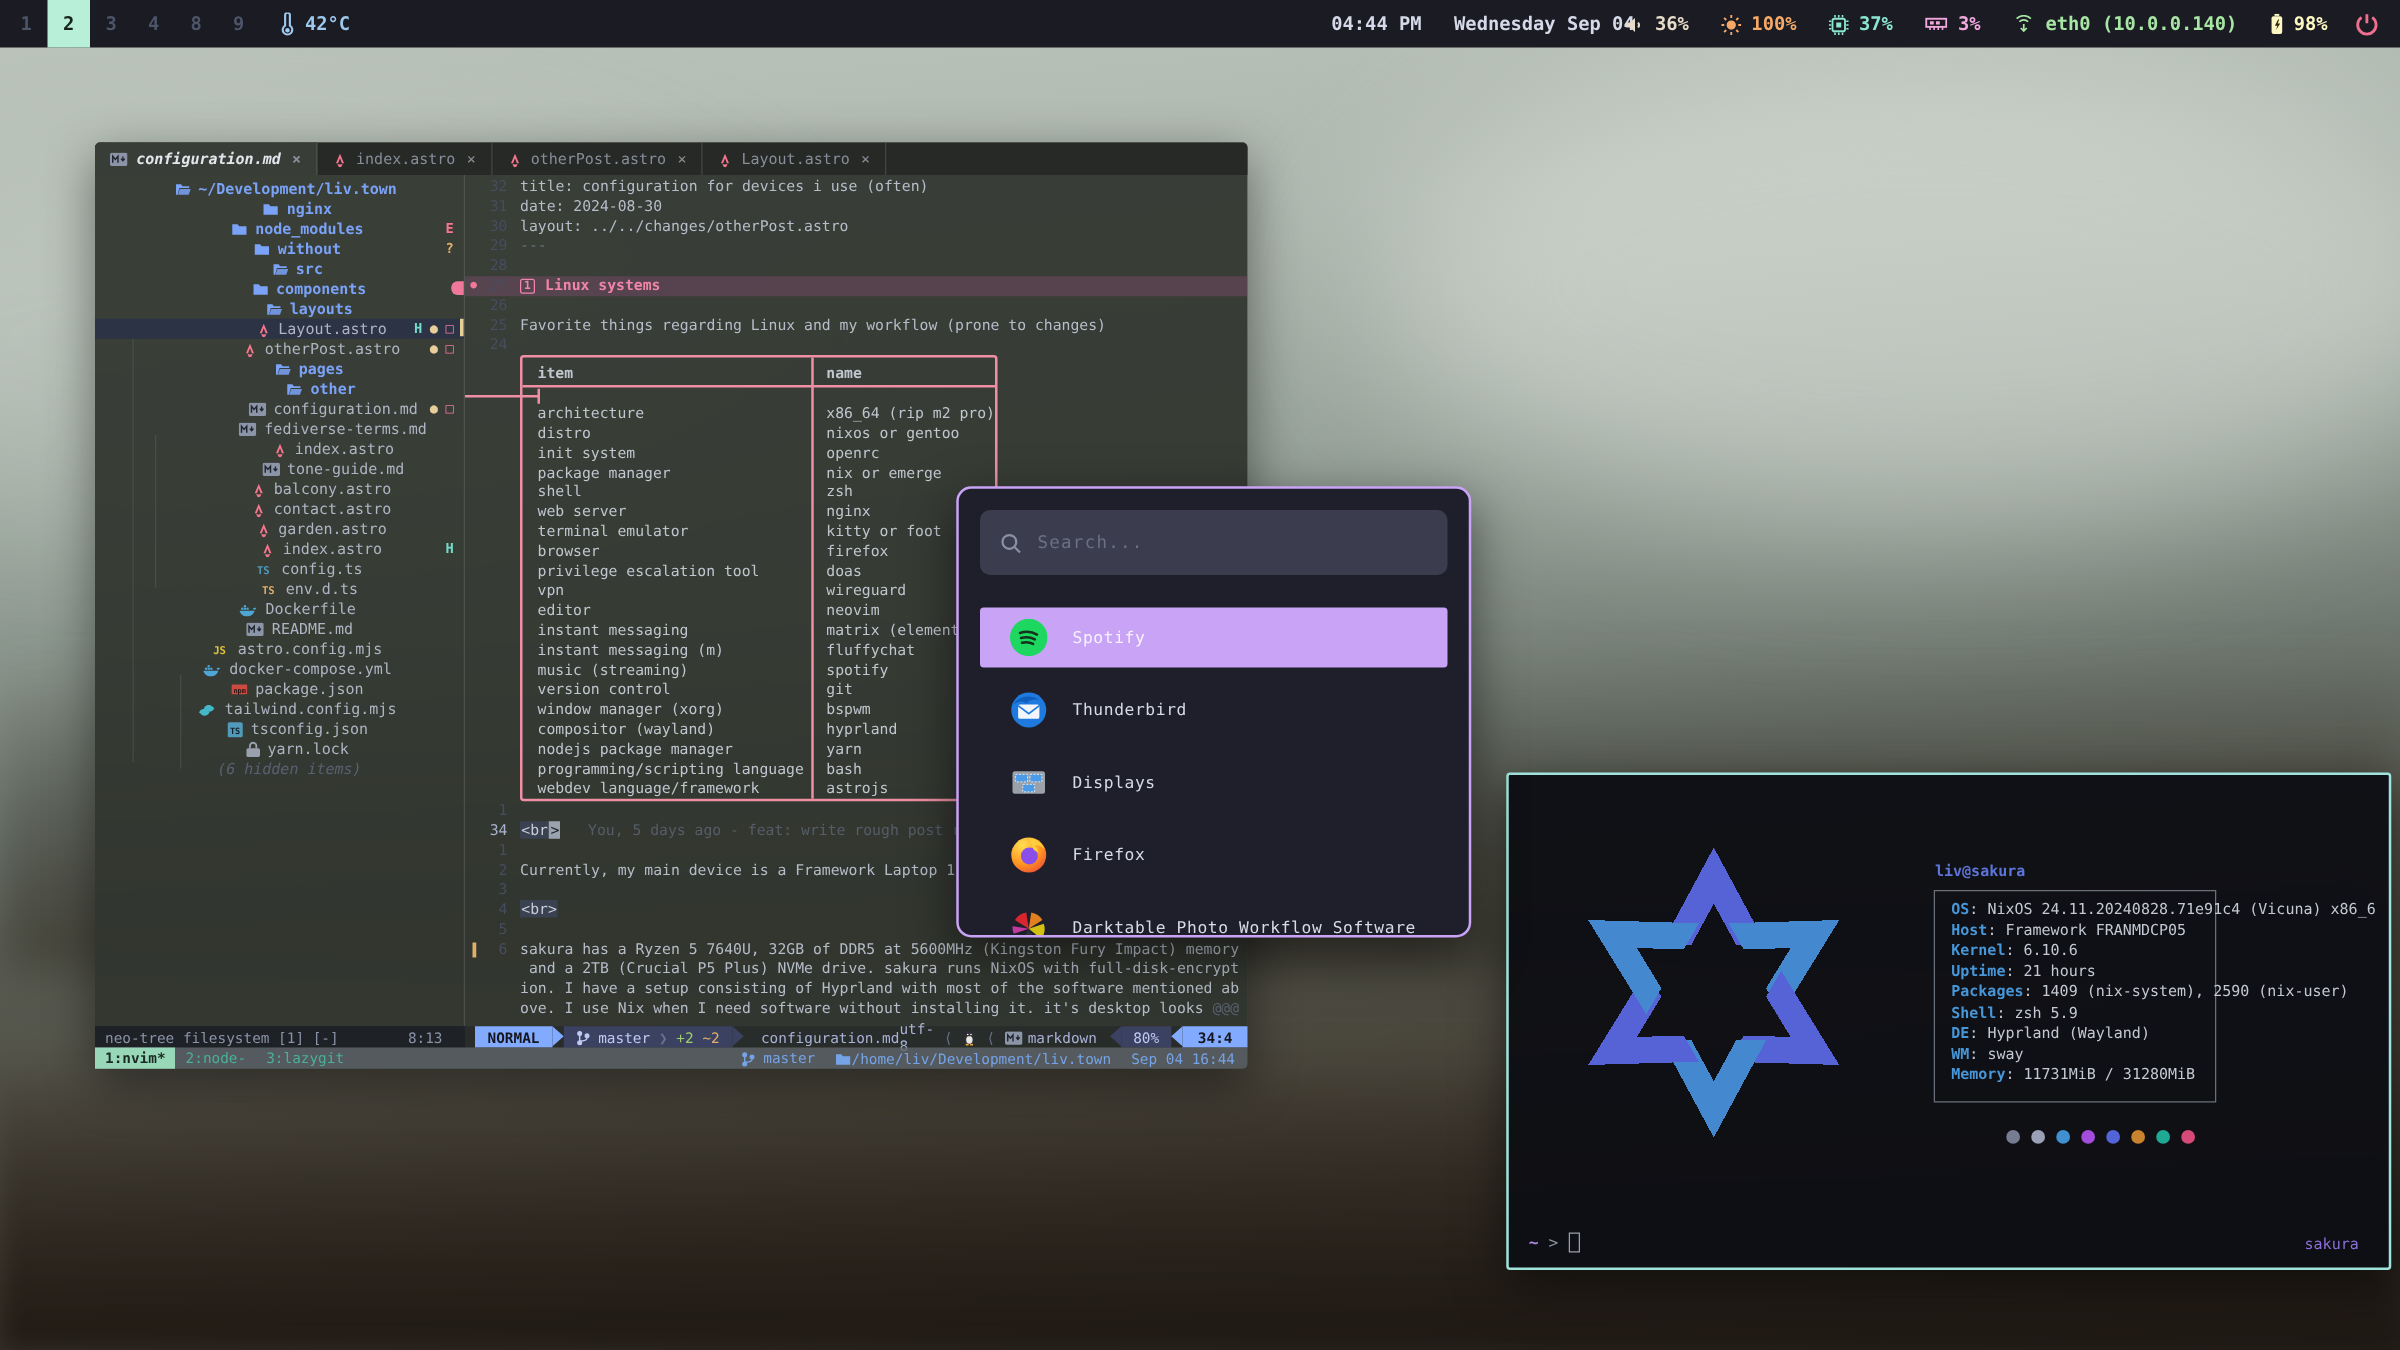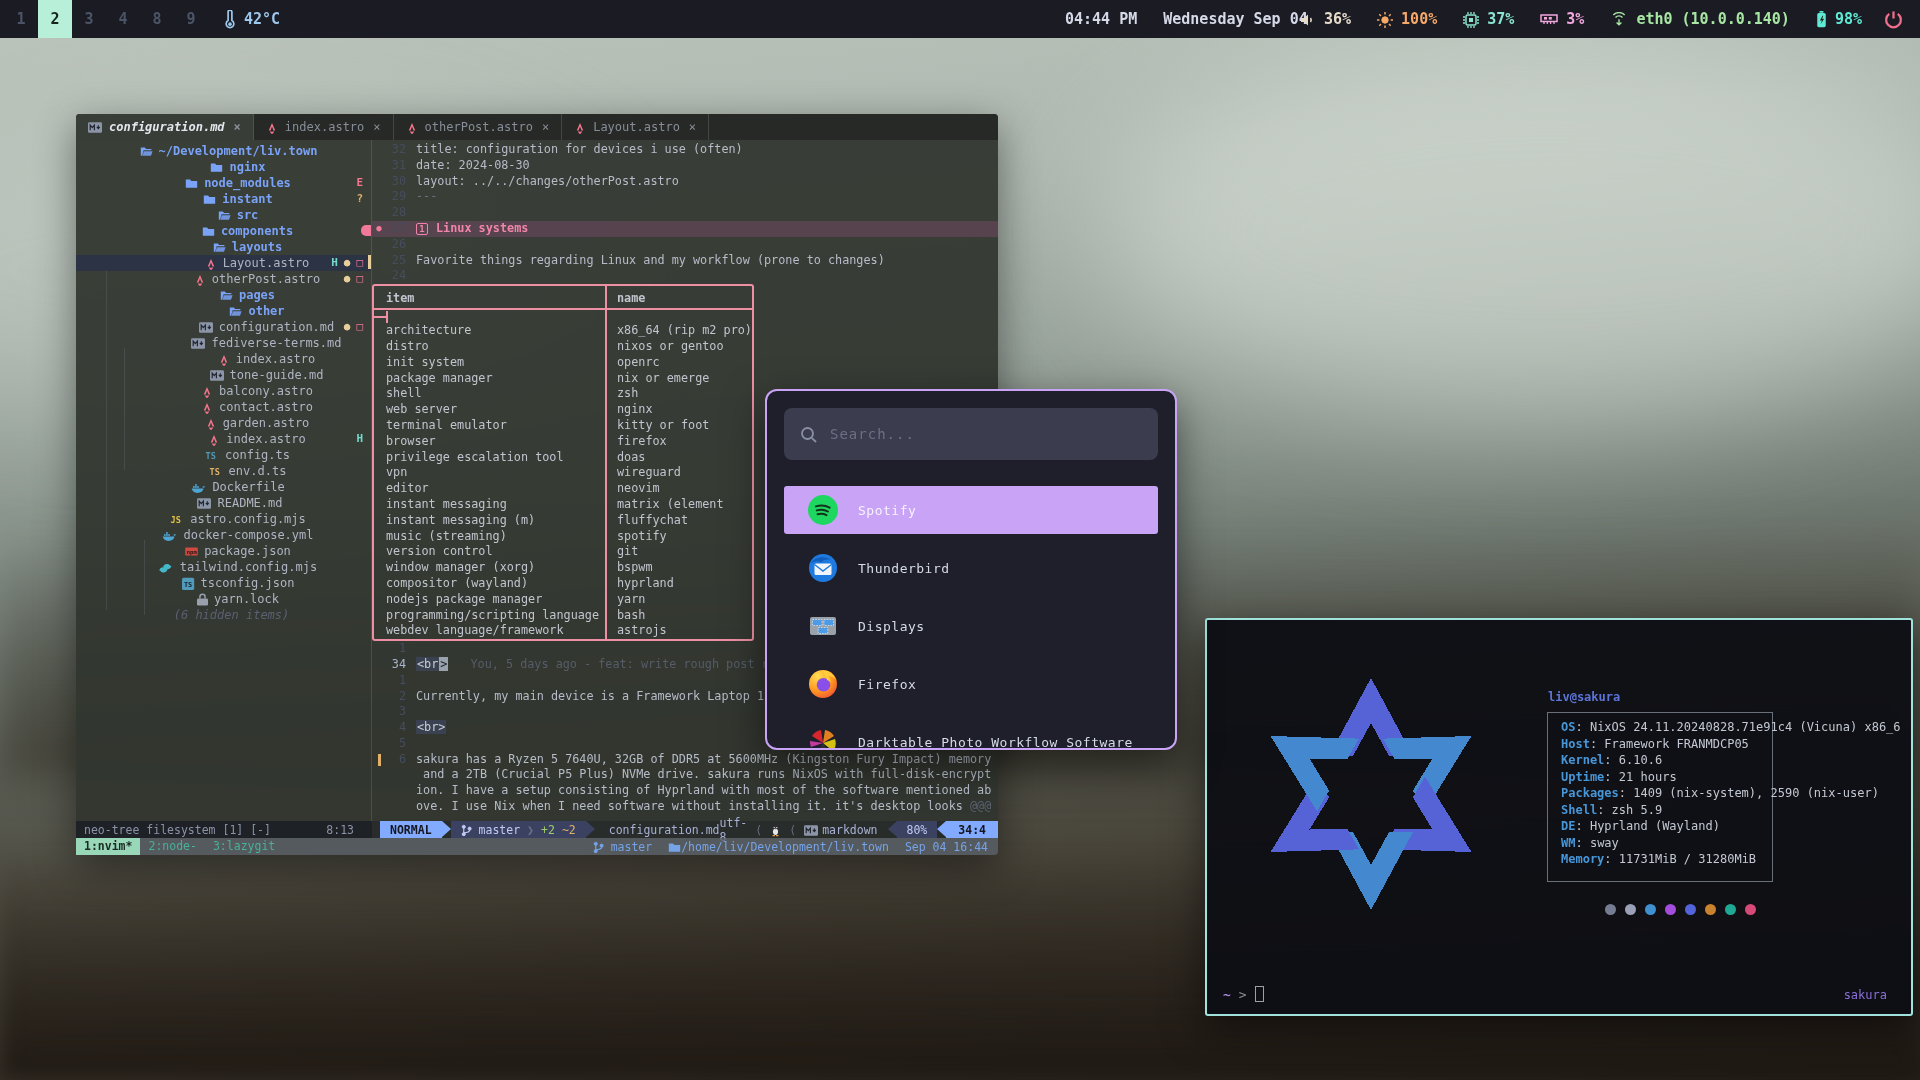--- a/index.html
+++ b/index.html
@@ -73,21 +73,21 @@
   .heading-line .btext { color:#f185a8; font-weight:bold; display:flex; align-items:center; gap:8px; }
   .h1box { display:inline-block; width:12px; height:12px; border:1px solid #f185a8; border-radius:2px;
     font-size:9px; line-height:11px; text-align:center; color:#f185a8; }
   .tag { background:#3a4150; color:#c8ccd6; padding:0 1px; }
   .cursor-blk { background:#9aa3ad; color:#1a1d24; }
   .blame { color:#565c68; margin-left:22px; }
   .eolmark { color:#5a6170; }
   .sign-change { display:inline-block; width:3px; height:12px; background:#e0af68; margin-top:2px; }
   .sign-head { color:#f07898; }
 
-  .md-table { width:382px; border:2px solid #ef8fa4; border-radius:3px; position:relative; }
+  .md-table { margin-left:44px; width:382px; border:2px solid #ef8fa4; border-radius:3px; position:relative; }
   .md-trow { display:grid; grid-template-columns:231px 1fr; height:15.8px; line-height:15.8px; }
   .md-trow.hdr { height:24px; line-height:24px; border-bottom:2px solid #ef8fa4; font-weight:bold; color:#d3d8e0; }
   .md-sep { height:13px; position:relative; }
   .md-sep .stub { position:absolute; left:-46px; top:6px; width:60px; height:2px; background:#ef8fa4; }
   .md-sep .stub:after { content:""; position:absolute; right:0; top:-5px; width:2px; height:12px; background:#ef8fa4; }
   .md-cell { padding-left:12px; white-space:pre; overflow:visible; color:#c0c5ce; }
   .md-coldiv { position:absolute; top:0; bottom:0; left:231px; width:2px; background:#ef8fa4; }
 
   
   .statusline { position:absolute; left:0; bottom:17px; height:17px; right:0; display:flex;
@@ -214,21 +214,21 @@
             </svg></span>
           <span>3%</span>
         </div>
         <div class="mod" style="color: rgb(168, 230, 163);">
           <span class="ic"><svg class="svgic" width="18" height="15" viewBox="0 0 18 15" stroke="currentColor" fill="none">
               <path d="M5.5 5.4a5 5 0 017 0M3.3 2.9a8.2 8.2 0 0111.4 0" stroke-width="1.4"></path>
               <path d="M9 7.2v5.6M6.6 10.4l2.4 2.4 2.4-2.4" stroke-width="1.4"></path>
             </svg></span>
           <span>eth0 (10.0.0.140)</span>
         </div>
-        <div class="mod" style="color: #5eead4;">
+        <div class="mod" style="color: #fef9c3;">
           <span class="ic"><svg class="svgic" width="11" height="17" viewBox="0 0 10 16" fill="currentColor">
               <rect x="3.2" y="0" width="3.6" height="1.6"></rect>
               <rect x="1" y="1.8" width="8" height="13.4" rx="1.5"></rect>
               <path d="M5.9 4.4 3.5 9h1.9l-1.1 3.2 3.2-4.9H5.6l1.1-2.9z" fill="#2a2416"></path>
             </svg></span>
           <span>98%</span>
         </div>
       </div>
     <button class="power-btn">
       <span class="ic"><svg class="svgic" width="19" height="19" viewBox="0 0 16 16" stroke="currentColor" fill="none">
@@ -284,21 +284,21 @@
                 <path d="M4.8 6.2h10.7l-2 5.5H2.9z" opacity=".85"></path>
               </svg></span><span class="lbl rootlbl">~/Development/liv.town</span></div>
           <div class="trow" style="padding-left: 29px;"><span class="ic" style="color: rgb(122, 162, 247);"><svg class="svgic" width="13" height="11" viewBox="0 0 16 13" fill="currentColor">
                 <path d="M1 1.5h5.2l1.6 2H15v8.2H1z"></path>
               </svg></span><span class="lbl folder">nginx</span></div>
           <div class="trow" style="padding-left: 29px;"><span class="ic" style="color: rgb(122, 162, 247);"><svg class="svgic" width="13" height="11" viewBox="0 0 16 13" fill="currentColor">
                 <path d="M1 1.5h5.2l1.6 2H15v8.2H1z"></path>
               </svg></span><span class="lbl folder">node_modules</span><span class="tbadges"><span style="color: rgb(247, 118, 142);">E</span></span></div>
           <div class="trow" style="padding-left: 29px;"><span class="ic" style="color: rgb(122, 162, 247);"><svg class="svgic" width="13" height="11" viewBox="0 0 16 13" fill="currentColor">
                 <path d="M1 1.5h5.2l1.6 2H15v8.2H1z"></path>
-              </svg></span><span class="lbl folder">instant</span><span class="tbadges"><span style="color: rgb(224, 175, 104);">?</span></span></div>
+              </svg></span><span class="lbl folder">without</span><span class="tbadges"><span style="color: rgb(224, 175, 104);">?</span></span></div>
           <div class="trow" style="padding-left: 29px;"><span class="ic" style="color: rgb(122, 162, 247);"><svg class="svgic" width="13" height="11" viewBox="0 0 16 13" fill="currentColor">
                 <path d="M1 1.5h5l1.5 2H14v1.6H4.4L2.6 11.7H1z"></path>
                 <path d="M4.8 6.2h10.7l-2 5.5H2.9z" opacity=".85"></path>
               </svg></span><span class="lbl folder">src</span></div>
           <div class="trow" style="padding-left: 48px;"><span class="ic" style="color: rgb(122, 162, 247);"><svg class="svgic" width="13" height="11" viewBox="0 0 16 13" fill="currentColor">
                 <path d="M1 1.5h5.2l1.6 2H15v8.2H1z"></path>
               </svg></span><span class="lbl folder">components</span><span class="pillmark"></span></div>
           <div class="trow" style="padding-left: 48px;"><span class="ic" style="color: rgb(122, 162, 247);"><svg class="svgic" width="13" height="11" viewBox="0 0 16 13" fill="currentColor">
                 <path d="M1 1.5h5l1.5 2H14v1.6H4.4L2.6 11.7H1z"></path>
                 <path d="M4.8 6.2h10.7l-2 5.5H2.9z" opacity=".85"></path>

